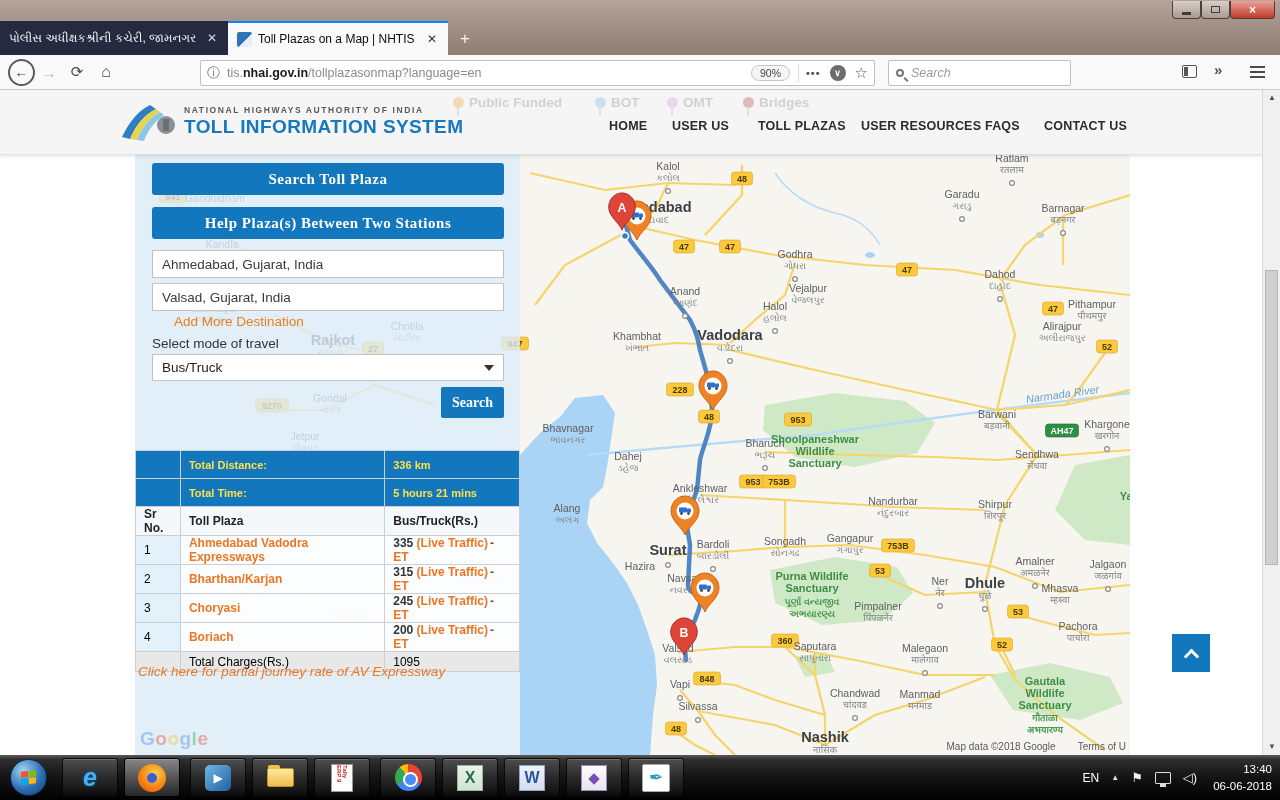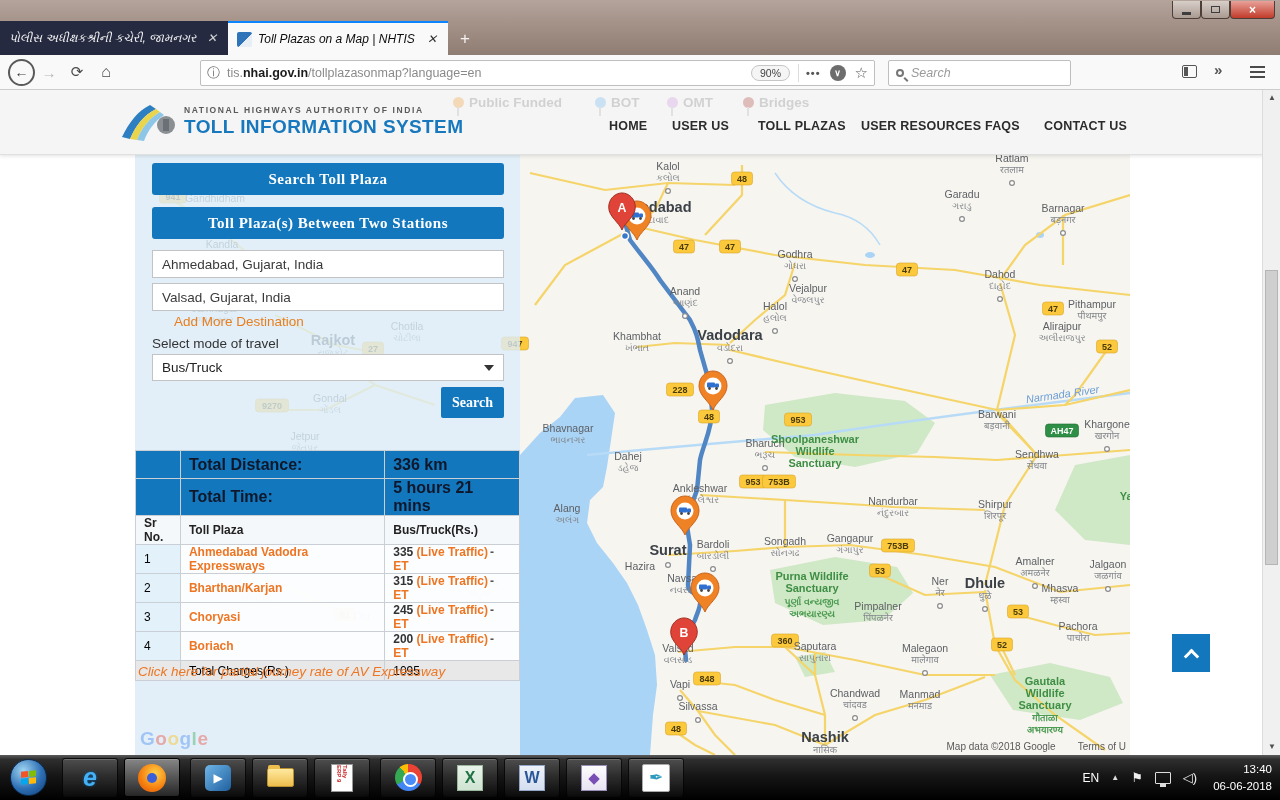--- a/index.html
+++ b/index.html
@@ -13,21 +13,21 @@
     display:flex; align-items:center; padding-left:6px; gap:13px; font-size:12px; color:#111; }
   .menu-item { cursor:default; }
   #winbtns { position:absolute; right:5px; top:1px; display:flex; }
   .winbtn { width:29px; height:18px; border:1px solid #4d3f38; border-top:none; border-radius:0 0 4px 4px;
     background:linear-gradient(180deg,#d8cfc9,#a99a91); display:flex; align-items:center; justify-content:center; }
   .winbtn.close { width:45px; background:linear-gradient(180deg,#e8a199,#c23b2a); color:#fff; font-weight:bold; font-size:12px; }
   .glyph-min { width:9px; height:3px; background:#3d3d3d; margin-top:7px; }
   .glyph-max { width:9px; height:7px; border:1.5px solid #3d3d3d; background:transparent; }
 
   #tabbar { position:absolute; left:0; top:21px; width:1280px; height:34px; }
-  .tab { position:absolute; top:0; height:34px; display:flex; align-items:center; padding:0 9px; font-size:12px;font-style:italic; }
+  .tab { position:absolute; top:0; height:34px; display:flex; align-items:center; padding:0 9px; font-size:12px; }
   #tab-inactive { left:0; width:228px; background:#252a40; color:#f3f3f3; }
   #tab-active { left:228px; width:220px; background:#f9f9fa; color:#0c0c0d; border-top:2px solid #0a84ff; }
   .tab-title { flex:1; overflow:hidden; white-space:nowrap; text-overflow:ellipsis; margin-right:6px; }
   .tab-close { font-size:12px; opacity:.85; padding:0 2px; }
   #newtab-btn { position:absolute; left:452px; top:6px; width:26px; height:24px; color:#f5f2f0; font-size:17px;
     display:flex; align-items:center; justify-content:center; }
   .favicon { width:15px; height:15px; margin-right:6px; border-radius:2px;
     background:linear-gradient(135deg,#2f74b8 55%,#e8eef5 55%); flex:0 0 15px; }
 
   #navbar { position:absolute; left:0; top:55px; width:1280px; height:35px; background:#f9f9fa;
@@ -102,21 +102,21 @@
   #add-more { position:absolute; left:17px; top:159px; font-size:13.5px; color:#e87f1e;margin-left:22px; }
   #mode-label { position:absolute; left:17px; top:181px; font-size:13.5px; color:#333; }
   #mode-select { position:absolute; left:17px; top:199px; width:352px; height:27px; background:#fff;
     border:1px solid #c3c3c3; font-size:13.5px; color:#222; display:flex; align-items:center; padding:0 9px; }
   #mode-caret { margin-left:auto; width:0; height:0; border-left:5px solid transparent; border-right:5px solid transparent; border-top:6px solid #333; }
   #btn-go { position:absolute; left:306px; top:232px; width:63px; height:31px; background:#1377bd; color:#fff;
     font-family:"Liberation Serif",serif; font-weight:bold; font-size:14px; display:flex; align-items:center; justify-content:center; border-radius:2px; }
 
   #toll-table { position:absolute; left:0; top:295px; width:385px; border-collapse:collapse; font-size:12px; }
   #toll-table td, #toll-table th { border:1px solid #c9cfd4; padding:0 8px; text-align:left; vertical-align:middle; }
-  tr.sumrow { background:#1377bd; color:#0f172a; height:28px; font-weight:bold; font-size:16px; }
+  tr.sumrow { background:#1377bd; color:#fde047; height:28px; font-weight:bold; font-size:11px; }
   tr.sumrow td { border-color:#9cc4de; }
   tr.colhead { background:rgba(246,248,250,.92); height:26px; color:#222; }
   tr.colhead th { font-size:12px; }
   tr.datarow { background:rgba(255,255,255,.88); height:26px; }
   tr.datarow td.sr { background:rgba(223,240,250,.9); }
   tr.datarow a.plaza { color:#ee7623; font-weight:bold; text-decoration:none; }
   tr.datarow .price-num { color:#333; font-weight:bold; }
   tr.datarow .live { color:#ee7623; font-weight:bold; }
   tr.datarow .dash { color:#555; font-weight:bold; padding:0 2px; }
   tr.datarow a.et { color:#ee7623; font-weight:bold; text-decoration:none; }
@@ -571,21 +571,21 @@
               <g transform="scale(0.95)">
                 <path d="M0,0 C-3,-8 -14,-14 -14,-24 C-14,-33 -7,-39 0,-39 C7,-39 14,-33 14,-24 C14,-14 3,-8 0,0 Z" fill="#e04438" stroke="#9e2b20" stroke-width="1"></path>
                 <text x="0" y="-19" class="pin-letter">B</text>
               </g>
             </g>
           </g>
       </svg>
 
       <div id="panel">
         <div class="panel-btn" id="btn-search-toll">Search Toll Plaza</div>
-        <div class="panel-btn" id="btn-between">Toll Plaza(s) Between Two Stations</div>
+        <div class="panel-btn" id="btn-between">Help Plaza(s) Between Two Stations</div>
         <input class="panel-input" id="input-from" value="Ahmedabad, Gujarat, India" style="">
         <input class="panel-input" id="input-to" value="Valsad, Gujarat, India" style="">
         <a id="add-more">Add More Destination</a>
         <div id="mode-label">Select mode of travel</div>
         <div id="mode-select">
           <span>Bus/Truck</span>
           <span id="mode-caret"></span>
         </div>
         <div id="btn-go">Search</div>
 

